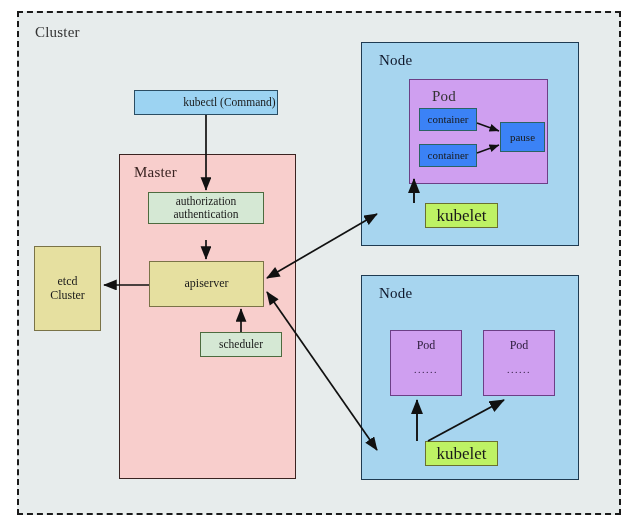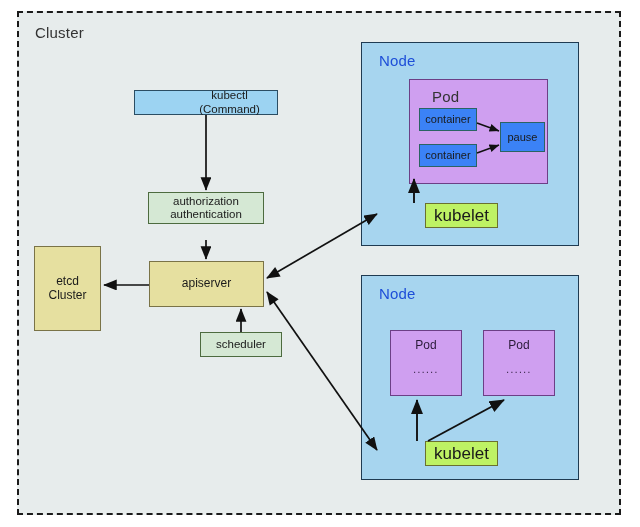--- a/index.html
+++ b/index.html
@@ -5,21 +5,21 @@
   html, body {
     margin: 0;
     padding: 0;
     background: #ffffff;
   }
   #canvas {
     position: relative;
     width: 640px;
     height: 527px;
     background: #ffffff;
-    font-family: Liberation Sans, sans-serif;
+    font-family: Liberation Serif, serif;
     overflow: hidden;
   }
   .box {
     position: absolute;
     box-sizing: border-box;
     display: flex;
     align-items: center;
     justify-content: center;
     text-align: center;
     color: #1a1a1a;
@@ -57,21 +57,21 @@
   #master-label { left: 14px; top: 9px; font-size: 15px; color: #3a2422; }
 
   
   .node {
     background: #a7d5ef;
     border: 1.8px solid #1f3b52;
     display: block;
   }
   #node1 { left: 361px; top: 42px; width: 218px; height: 204px; }
   #node2 { left: 361px; top: 275px; width: 218px; height: 205px; }
-  .node-label { left: 17px; top: 9px; font-size: 15px; color: #1d4ed8; }
+  .node-label { left: 17px; top: 9px; font-size: 15px; color: #0f172a; }
 
   
   .pod {
     background: #cf9ff0;
     border: 1.5px solid #6c3f86;
     display: block;
   }
   #pod1 { left: 409px; top: 79px; width: 139px; height: 105px; }
   .pod-small { width: 72px; height: 66px; }
   #pod2 { left: 390px; top: 330px; }
@@ -147,20 +147,23 @@
 </style>
 </head>
 <body>
 
 <div id="canvas">
 
   <div class="box" id="cluster">
     <span class="container-title" id="cluster-label">Cluster</span>
   </div>
 
+  <div class="box" id="master">
+    <span class="container-title" id="master-label">Master</span>
+  </div>
 
   <div class="box node" id="node1">
     <span class="container-title node-label">Node</span>
   </div>
 
   <div class="box node" id="node2">
     <span class="container-title node-label">Node</span>
   </div>
 
   <div class="box pod" id="pod1">

